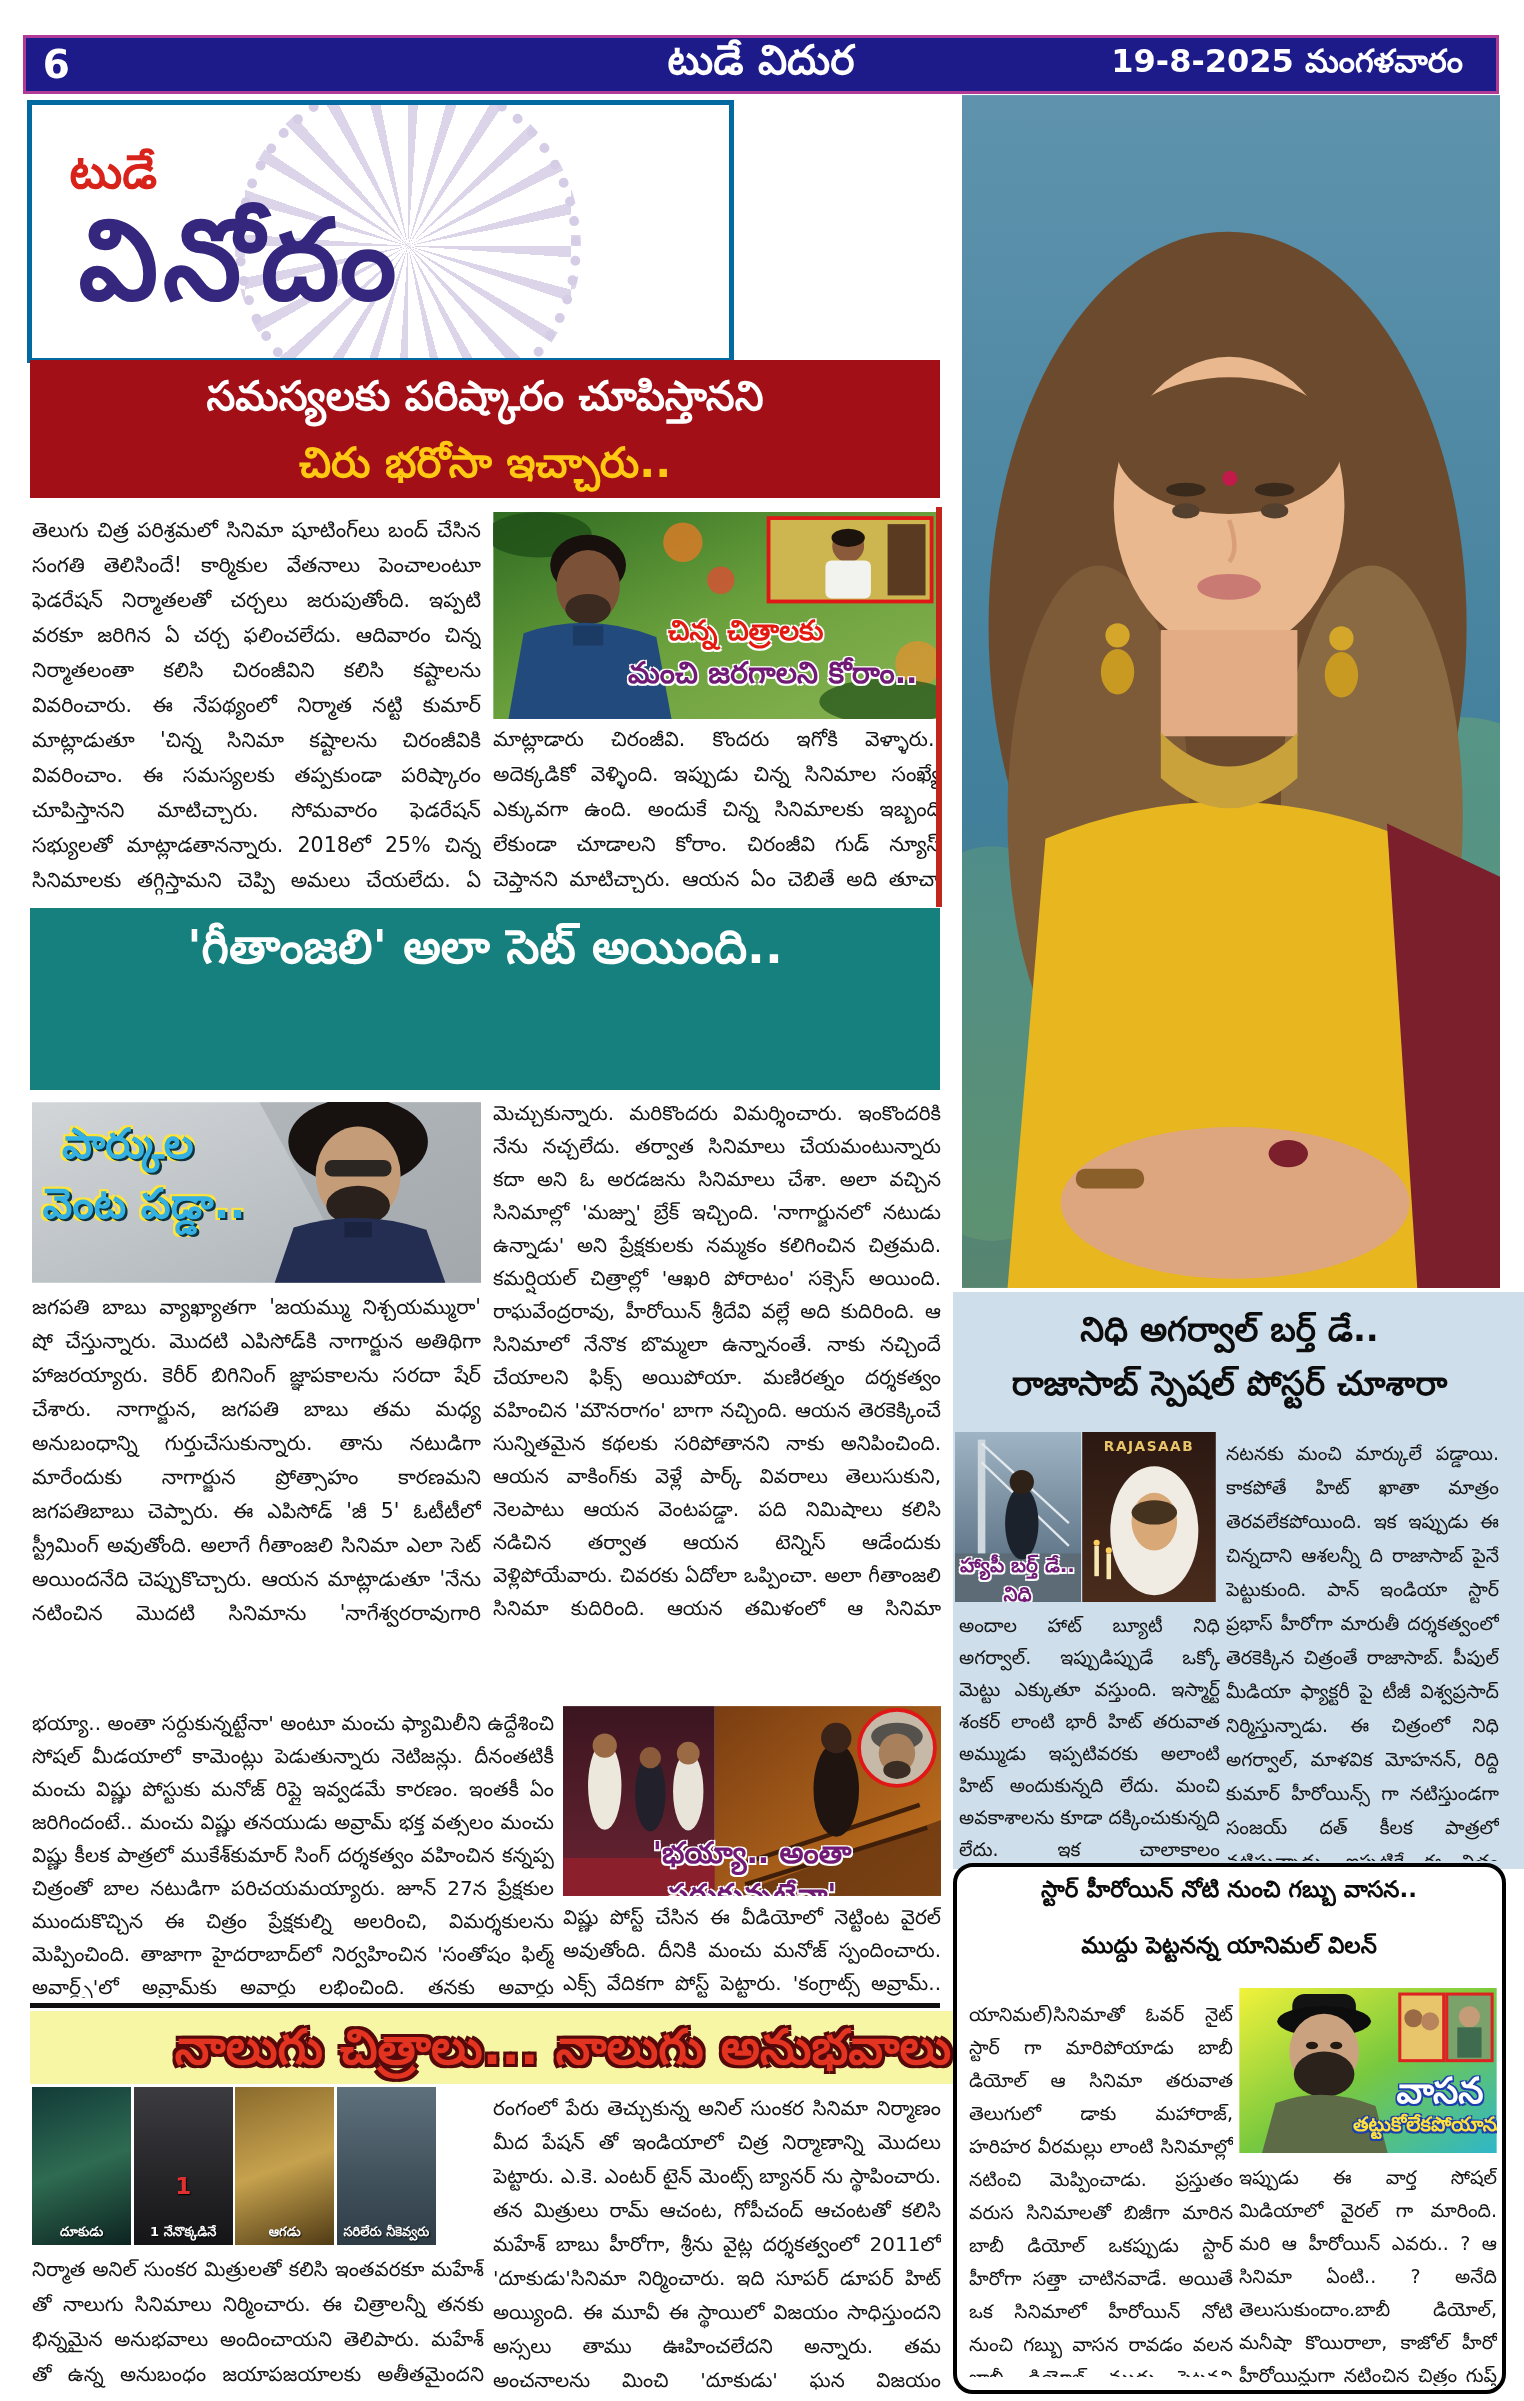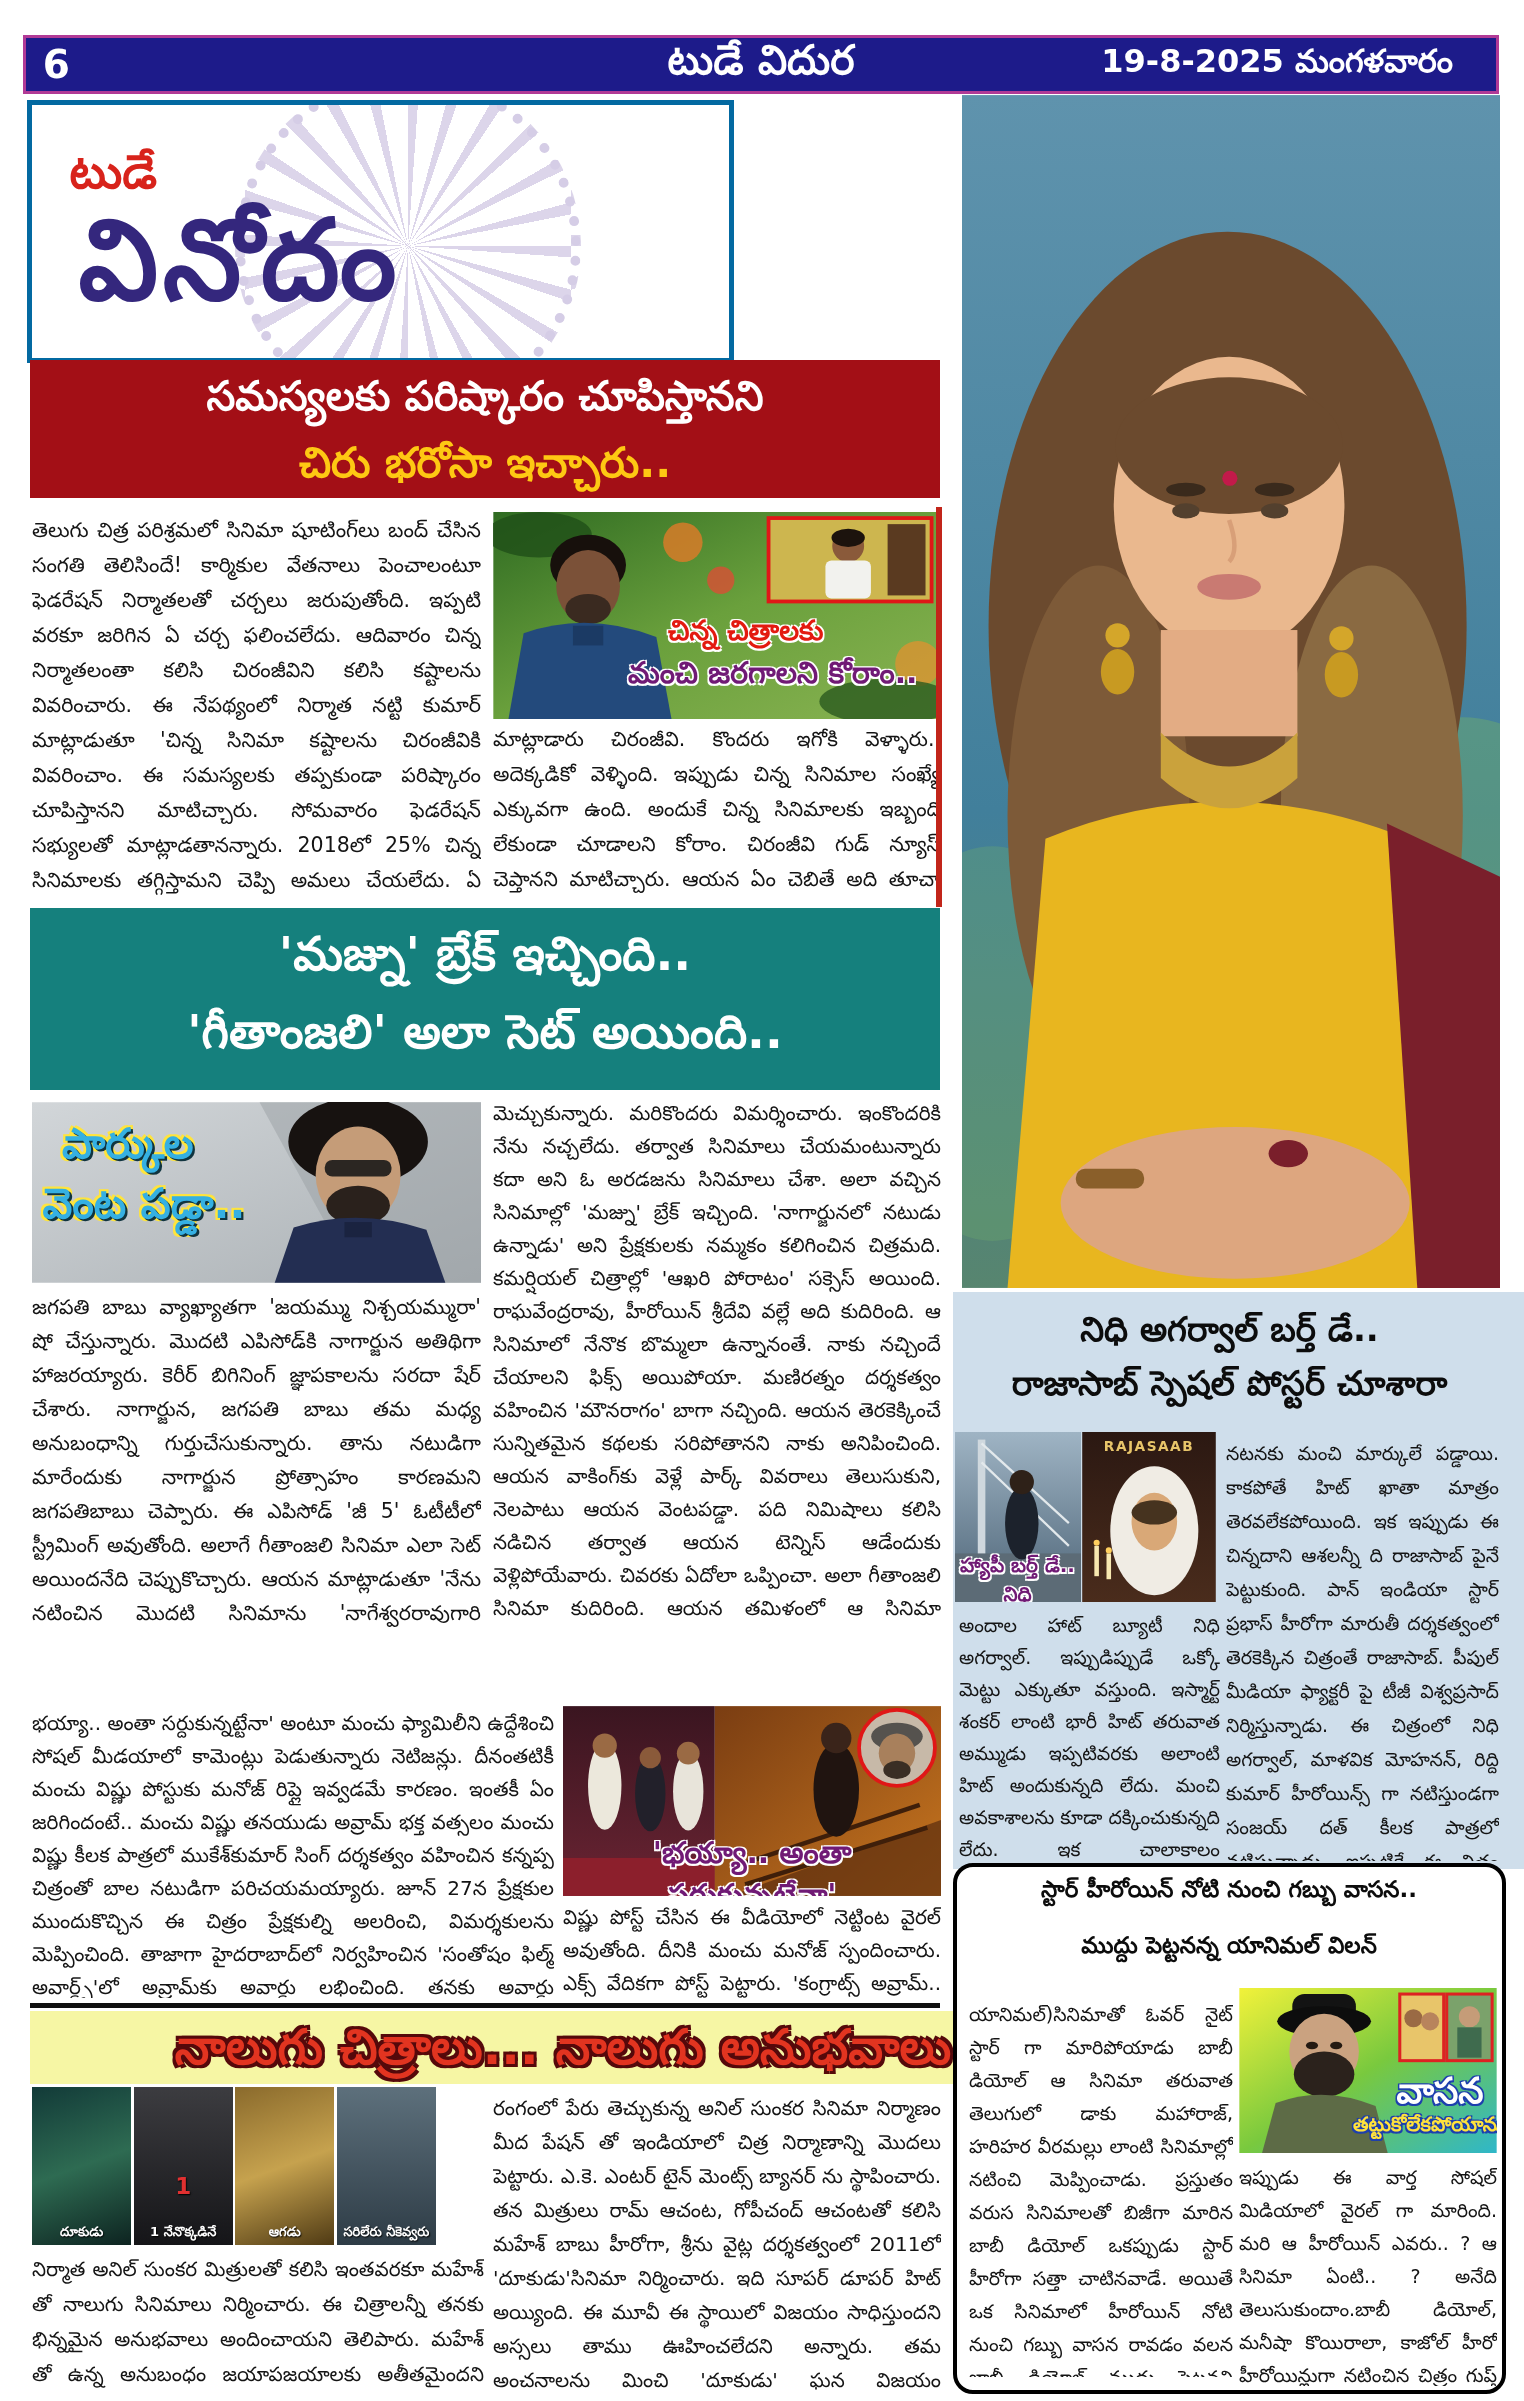--- a/index.html
+++ b/index.html
@@ -6,21 +6,21 @@
   .page{position:relative;width:1524px;height:2401px;background:#ffffff;overflow:hidden;
         font-family:"DejaVu Sans",sans-serif;color:#141414;}
   .abs{position:absolute;}
   .col{text-align:justify;overflow:hidden;word-break:break-word;}
 
   
   .hdr{left:23px;top:35px;width:1470px;height:53px;background:#1d1b8a;border:3px solid #b13a96;
        display:flex;align-items:center;color:#fff;}
   .hdr .pno{font-size:39px;font-weight:bold;margin-left:16.7px;}
   .hdr .title{position:absolute;left:0;right:0;text-align:center;font-size:41px;font-weight:bold;}
-  .hdr .date{margin-left:auto;margin-right:43px;font-size:32px;font-weight:bold;z-index:2;}
+  .hdr .date{margin-left:auto;margin-right:33px;font-size:32px;font-weight:bold;z-index:2;}
 
   
   .logo{left:26.6px;top:100px;width:697px;height:253px;background:#fff;border:5px solid #0369a1;overflow:hidden;}
   .chakra{position:absolute;left:203px;top:-32px;width:326px;height:326px;border-radius:50%;
           background:repeating-conic-gradient(#dcd5ea 0deg 4deg,#ffffff 4deg 15deg);
           border:10.6px dotted #d5cde6;}
   .brand-top{position:absolute;left:38px;top:39px;font-size:47px;font-weight:bold;color:#d8231b;}
   .brand-main{position:absolute;left:47px;top:90px;font-size:112px;font-weight:bold;color:#34277d;
               letter-spacing:4.6px;white-space:nowrap;}
 
@@ -162,21 +162,20 @@
     </svg>
     <span class="ov-red" style="left:175px;top:102px;font-size:28px;">చిన్న చిత్రాలకు</span>
     <span class="ov-blue" style="left:135px;top:143px;font-size:30px;">మంచి జరగాలని కోరాం..</span>
   </div>
 
   <div class="abs col body27" style="left:493px;top:722px;width:448px;height:179px;">మాట్లాడారు చిరంజీవి. కొందరు ఇగోకి వెళ్ళారు.. అదెక్కడికో వెళ్ళింది. ఇప్పుడు చిన్న సినిమాల సంఖ్యే ఎక్కువగా ఉంది. అందుకే చిన్న సినిమాలకు ఇబ్బంది లేకుండా చూడాలని కోరాం. చిరంజీవి గుడ్ న్యూస్ చెప్తానని మాటిచ్చారు. ఆయన ఏం చెబితే అది తూచా తప్పకుండా పాటిస్తామని ఫెడరేషన్ చెప్పింది' అని నట్టి కుమార్ చెప్పారు</div>
 
   <div class="abs redrule"></div>
 
   <div class="abs tealbox">
-    <div class="l1">'మజ్ను' బ్రేక్ ఇచ్చింది..</div>
     <div class="l2">'గీతాంజలి' అలా సెట్ అయింది..</div>
   </div>
 
   <div class="abs photo" style="left:32px;top:1102px;width:449px;height:181px;">
     <svg width="449" height="181" viewBox="0 0 592 238">
       <defs>
         <linearGradient id="wbg" x1="0" y1="0" x2="1" y2="1">
           <stop offset="0" stop-color="#d2d6d9"></stop>
             <stop offset="1" stop-color="#aab0b4"></stop>
         </linearGradient>

